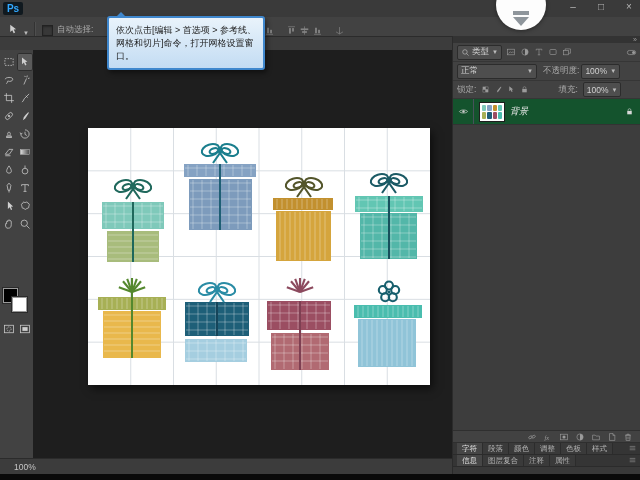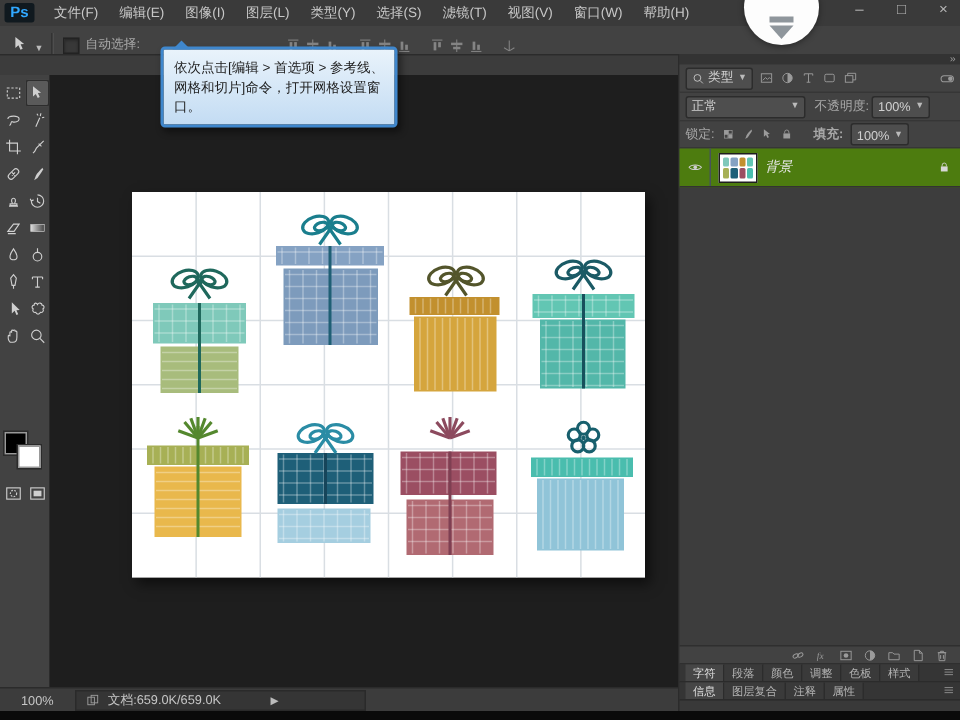--- a/index.html
+++ b/index.html
@@ -34,21 +34,21 @@
   .tool.sel{background:#5a5a5a;box-shadow:inset 0 0 0 1px #2d2d2d;}
   #swatches{position:absolute;left:3px;top:238px;width:26px;height:28px;}
   #fg-swatch{position:absolute;left:0;top:0;width:13px;height:13px;border:1px solid #999;box-shadow:0 0 0 1px #2b2b2b;}
   #bg-swatch{position:absolute;left:9px;top:9px;width:13px;height:13px;border:1px solid #999;box-shadow:0 0 0 1px #2b2b2b;}
   #toolbar-bottom{position:absolute;left:0;top:270px;width:33px;display:grid;grid-template-columns:16px 16px;justify-content:center;}
   
   #canvas-area{left:33px;top:50px;width:419px;height:408px;background:#1e1e1e;}
   #page{position:absolute;left:55px;top:78px;width:342px;height:257px;background:#fff;box-shadow:3px 4px 8px rgba(0,0,0,.55);}
   #page svg{display:block;}
   
-  #tooltip{left:107px;top:31px;width:158px;height:54px;background:linear-gradient(#e9f3fb,#c3dcf3);
+  #tooltip{left:107px;top:16px;width:158px;height:54px;background:linear-gradient(#e9f3fb,#c3dcf3);
            border:2px solid #3f87cd;border-radius:3px;z-index:50;box-shadow:2px 3px 5px rgba(0,0,0,.45);
            color:#1c1c1c;font-size:9px;line-height:13px;padding:6px 7px;box-sizing:border-box;}
   #tooltip:before{content:"";position:absolute;left:6px;top:-12px;border:6px solid transparent;border-bottom-color:#3f87cd;}
   
   #badge{left:496px;top:-20px;width:50px;height:50px;border-radius:50%;background:#fdfdfd;z-index:60;box-shadow:0 1px 4px rgba(0,0,0,.4);}
   #badge-bar{position:absolute;left:17px;top:31px;width:16px;height:4px;background:#8f969c;}
   #badge-tri{position:absolute;left:17px;top:37px;width:0;height:0;border:8px solid transparent;border-top:9px solid #8f969c;border-bottom:0;}
   
   #dock{left:452px;top:36px;width:188px;height:438px;background:#393939;border-left:1px solid #2b2b2b;}
   #dock-head{height:7px;background:#333;color:#9a9a9a;font-size:7px;text-align:right;line-height:7px;padding-right:4px;}
@@ -58,21 +58,21 @@
   .pmenu{margin-left:auto;margin-right:3px;opacity:.8;}
   .prow{display:flex;align-items:center;background:#424242;border-bottom:1px solid #363636;padding:0 4px;}
   #filter-row{height:18px;gap:2px;}
   .pill{background:#4e4e4e;border:1px solid #2c2c2c;border-radius:2px;display:flex;align-items:center;
         height:13px;padding:0 3px;font-size:8.5px;color:#d0d0d0;}
   .caret{font-size:6px;color:#bbb;margin-left:3px;}
   #blend-row{height:18px;}
   #lock-row{height:17px;gap:3px;}
   .dim-label{color:#a8a8a8;font-size:8.5px;}
   #layers-list{background:#3d3d3d;height:331px;}
-  #layer-row{display:flex;align-items:center;height:25px;background:#4d7c0f;border-bottom:1px solid #333;text-align:center;}
+  #layer-row{display:flex;align-items:center;height:25px;background:#14532d;border-bottom:1px solid #333;text-align:center;}
   #eye-box{width:20px;height:25px;display:flex;align-items:center;justify-content:center;border-right:1px solid #47525b;}
   #layer-thumb{width:26px;height:20px;background:#fff;margin:0 5px;border:1px solid #1e1e1e;display:grid;
                grid-template-columns:repeat(4,1fr);grid-template-rows:repeat(2,1fr);gap:1px;padding:2px;box-sizing:border-box;}
   #layer-thumb i{display:block;border-radius:1px;}
   #layer-name{font-style:italic;color:#e8e8e8;font-size:9px;}
   #layer-lock{margin-left:auto;margin-right:7px;}
   #ops-row{height:11px;display:flex;align-items:center;justify-content:flex-end;gap:6px;background:#424242;
            border-top:1px solid #2f2f2f;border-bottom:1px solid #2f2f2f;padding:0 8px;}
   .btabs{height:11px;display:flex;align-items:flex-start;background:#353535;border-bottom:1px solid #2b2b2b;padding-left:4px;}
   .btab{padding:0 5px;font-size:7.5px;color:#b3b3b3;line-height:11px;background:#3a3a3a;border-right:1px solid #2c2c2c;}
@@ -85,32 +85,20 @@
   #doc-arrow{color:#bbb;font-size:7px;margin-left:28px;}
   #bottom-strip{left:0;top:474px;width:640px;height:6px;background:#0a0a0a;}
 </style>
 </head>
 <body>
 
 <div id="app">
 
   <div id="menubar" class="abs">
     <div id="ps-logo">Ps</div>
-    <div id="menu-items" class="row">
-        <span class="menu-item">文件(F)</span>
-        <span class="menu-item">编辑(E)</span>
-        <span class="menu-item">图像(I)</span>
-        <span class="menu-item">图层(L)</span>
-        <span class="menu-item">类型(Y)</span>
-        <span class="menu-item">选择(S)</span>
-        <span class="menu-item">滤镜(T)</span>
-        <span class="menu-item">视图(V)</span>
-        <span class="menu-item">窗口(W)</span>
-        <span class="menu-item">帮助(H)</span>
-      </div>
     <div id="win-controls">
       <span>–</span>
       <span>□</span>
       <span>×</span>
     </div>
   </div>
 
   <div id="optionsbar" class="abs">
     <span class="ico" id="opt-tool-icon" style="margin-left:7px;">
         <svg width="13" height="13" viewBox="0 0 16 16" style="display:block">
@@ -969,21 +957,21 @@
                 <linearGradient id="lgr" x1="0" y1="0" x2="1" y2="0">
                   <stop offset="0" stop-color="#ddd"></stop>
                   <stop offset="1" stop-color="#444"></stop>
                 </linearGradient>
               </defs>
               <rect x="4" y="7" width="8" height="6" fill="#9b9b9b"></rect>
               <path d="M5.5 7 V5.5 a2.5 2.5 0 0 1 5 0 V7" fill="none" stroke="#9b9b9b"></path>
             </svg>
           </span>
         </span>
-      <span class="dim-label" style="margin-left:8px;font-weight:bold;">填充:</span>
+      <span class="dim-label" style="margin-left:24px;">填充:</span>
       <span class="pill" style="margin-left:2px;">
         <span>100%</span>
           <span class="caret">▼</span>
       </span>
     </div>
 
     <div id="layers-list">
       <div id="layer-row">
         <span id="eye-box">
             <span class="ico" id="eye-ico">
@@ -1128,32 +1116,16 @@
         <span class="ico" style="margin-left: auto; margin-right: 4px;">
           <svg width="9" height="9" viewBox="0 0 16 16">
             <path d="M3 6 H13 M3 9 H13 M3 12 H13" stroke="#999"></path>
           </svg>
         </span>
       </div>
   </div>
 
   <div id="statusbar" class="abs">
     <span id="status-zoom">100%</span>
-    <div id="doc-field">
-      <span class="ico" id="pages-ico">
-          <svg width="10" height="10" viewBox="0 0 16 16" style="display:block">
-            <defs>
-              <linearGradient id="lgr" x1="0" y1="0" x2="1" y2="0">
-                <stop offset="0" stop-color="#ddd"></stop>
-                <stop offset="1" stop-color="#444"></stop>
-              </linearGradient>
-            </defs>
-            <rect x="2.5" y="4.5" width="7" height="8" fill="none" stroke="#9b9b9b"></rect>
-            <rect x="6" y="2.5" width="7" height="8" fill="none" stroke="#9b9b9b"></rect>
-          </svg>
-        </span>
-      <span>文档:659.0K/659.0K</span>
-      <span id="doc-arrow">▶</span>
-    </div>
   </div>
 
   <div id="bottom-strip" class="abs"></div>
 </div>
 
 </body></html>

